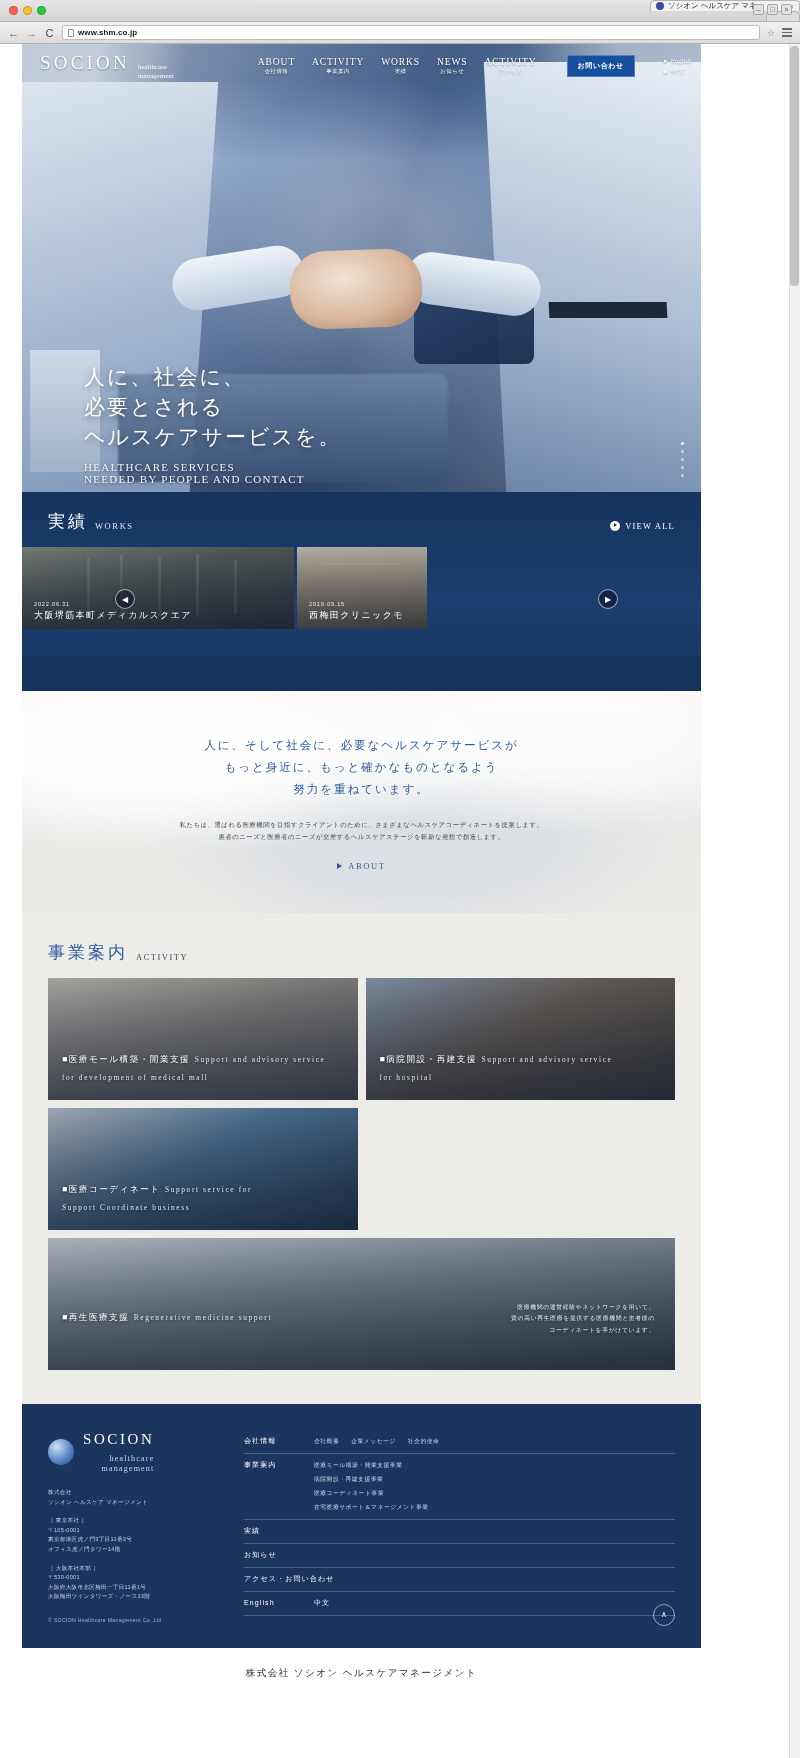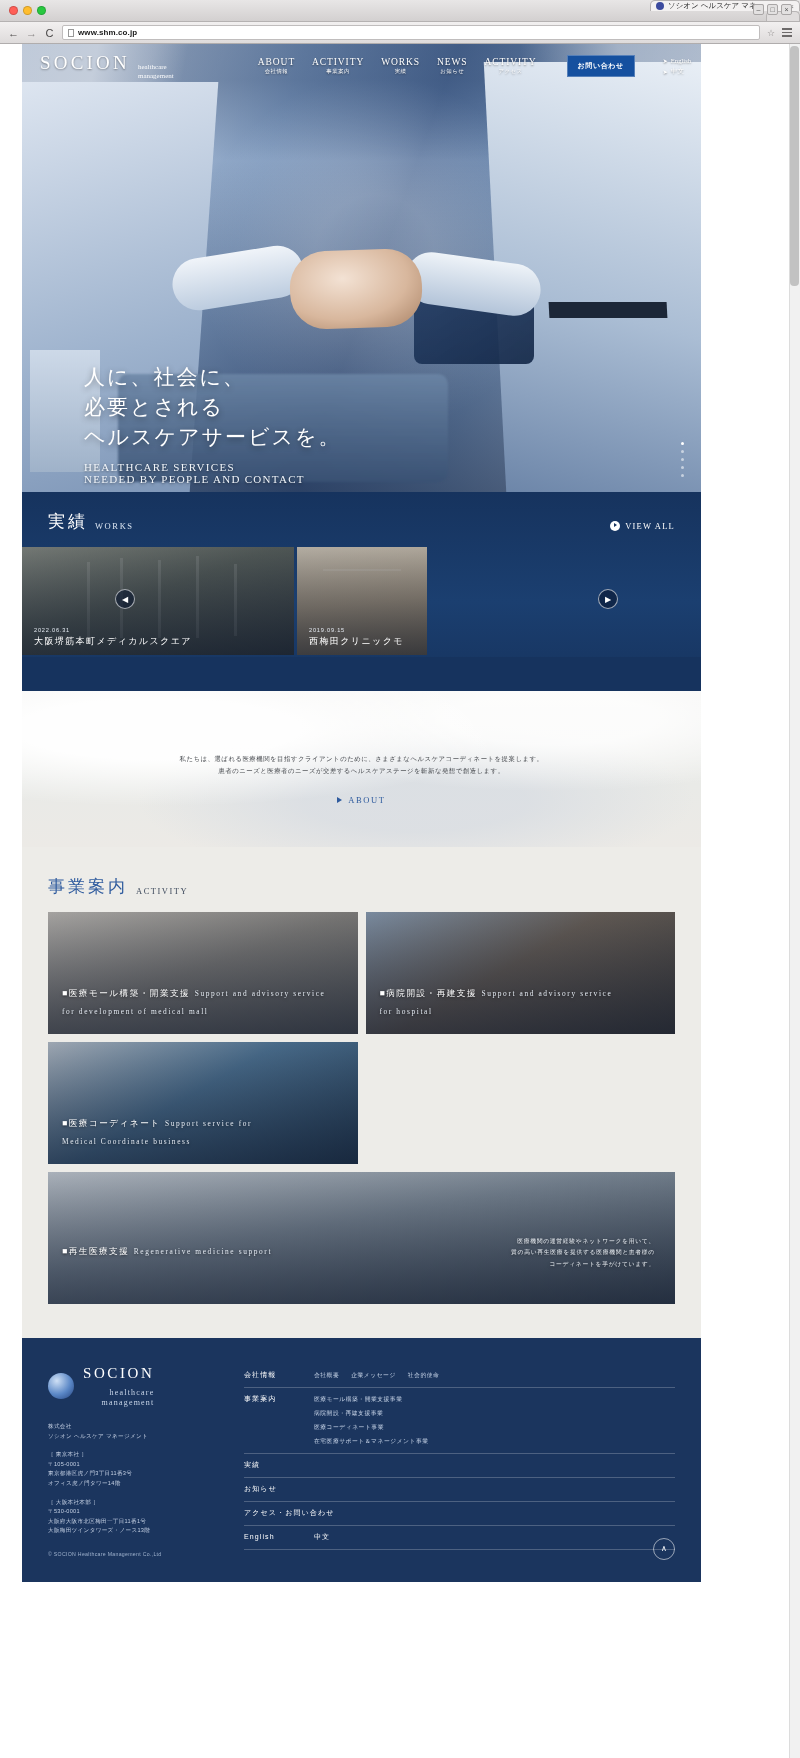--- a/index.html
+++ b/index.html
@@ -132,21 +132,21 @@
   .works-head { display:flex; align-items:flex-end; padding:0 26px; }
   .works-head .ttl { font-family:"Liberation Serif",serif; color:#fff; font-size:17px; letter-spacing:3px; }
   .works-head .sub { font-family:"Liberation Serif",serif; color:#dbe5f2; font-size:8.5px; letter-spacing:1.6px; margin-left:7px; margin-bottom:2px; }
   .viewall { margin-left:auto; display:flex; align-items:center; gap:5px; color:#fff;
              font-family:"Liberation Serif",serif; font-size:8.5px; letter-spacing:1.2px; margin-bottom:2px; }
   .viewall .circ { width:10px; height:10px; border-radius:50%; background:#fff; position:relative; }
   .viewall .circ:after{ content:""; position:absolute; left:3.6px; top:2.4px; border-left:3.4px solid #16335e;
                         border-top:2.6px solid transparent; border-bottom:2.6px solid transparent; }
 
   .carousel { position:relative; margin-top:14px; height:110px; display:flex; gap:3px; overflow:hidden; }
-  .wcard { position:relative; height:108px; overflow:hidden; }
+  .wcard { position:relative; height:82px; overflow:hidden; }
   .wcard.a { width:272px; background:linear-gradient(160deg,#8b8f86,#5f6660 45%,#40474a); }
   .wcard.b { width:272px; background:linear-gradient(170deg,#b6c6d2,#7d8e9c 50%,#55636e); }
   .wcard.c { width:130px; background:linear-gradient(175deg,#d9cfbe,#b9a88f 52%,#8a7a63); }
   .wcard:after{ content:""; position:absolute; inset:0; background:linear-gradient(180deg,rgba(8,18,36,.18),rgba(8,18,36,.62)); }
   .wcard .meta { position:absolute; left:12px; bottom:22px; z-index:3; color:#e6ecf4; font-size:5.6px; letter-spacing:.8px; }
   .wcard .wttl { position:absolute; left:12px; bottom:7px; z-index:3; color:#fff; font-size:9px; letter-spacing:1.4px; white-space:nowrap; }
   .wcard .bldg { position:absolute; inset:0; }
   .wcard .bl { position:absolute; background:rgba(255,255,255,.14); }
   .carr {
     position:absolute; top:42px; width:20px; height:20px; border-radius:50%;
@@ -380,20 +380,25 @@
             <span class="meta">2019.09.15</span>
             <span class="wttl">西梅田クリニックモ</span>
           </div>
           <div class="carr prev">◀</div>
           <div class="carr next">▶</div>
         </div>
         <div class="works-foot"></div>
       </section>
 
       <section class="message">
+        <div class="msg-lead">
+          <span>人に、そして社会に、必要なヘルスケアサービスが</span><br>
+          <span>もっと身近に、もっと確かなものとなるよう</span><br>
+          <span>努力を重ねています。</span>
+        </div>
         <div class="msg-body">
           <span>私たちは、選ばれる医療機関を目指すクライアントのために、さまざまなヘルスケアコーディネートを提案します。</span><br>
           <span>患者のニーズと医療者のニーズが交差するヘルスケアステージを斬新な発想で創造します。</span>
         </div>
         <a class="msg-btn">
           <span class="tri"></span>
           <span>ABOUT</span>
         </a>
       </section>
 
@@ -422,21 +427,21 @@
                 <span>for hospital</span>
               </span>
             </span>
           </a>
 
           <a class="acard half bg3">
             <span class="txt">
               <span class="ja">■医療コーディネート</span>
               <span class="en">
                 <span>Support service for</span><br>
-                <span>Medical Coordinate business</span>
+                <span>Support Coordinate business</span>
               </span>
             </span>
           </a>
 
 
           <a class="acard full bg5">
             <span class="txt">
               <span class="ja">■再生医療支援</span>
               <span class="en">
                 <span>Regenerative medicine support</span>
@@ -513,19 +518,22 @@
           </div>
           <div class="f-row single">
             <span class="f-cat">English</span>
             <span class="f-cat">中文</span>
           </div>
         </div>
 
         <div class="totop">∧</div>
       </footer>
 
+      <div class="page-bottom">
+        <span class="bt">株式会社 ソシオン ヘルスケアマネージメント</span>
+      </div>
     </div>
 
     <div class="scrollbar">
       <div class="scrollthumb"></div>
     </div>
   </div>
 </div>
 
 </body></html>

